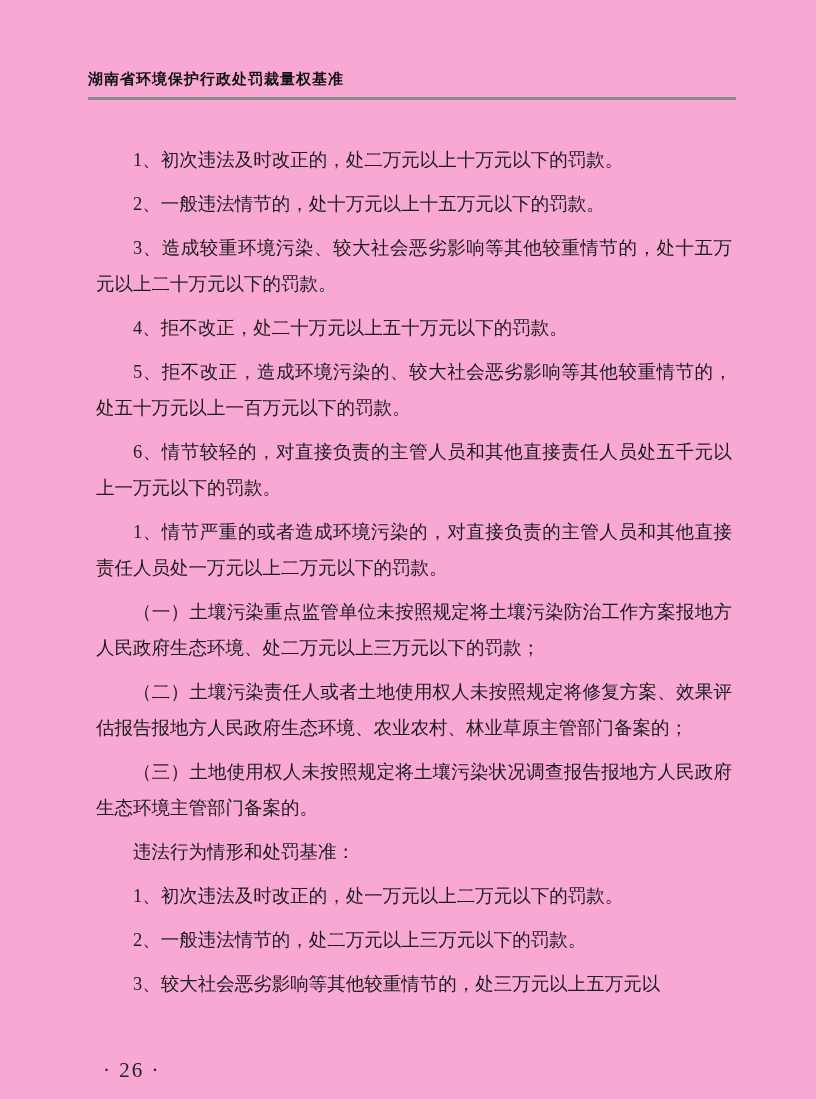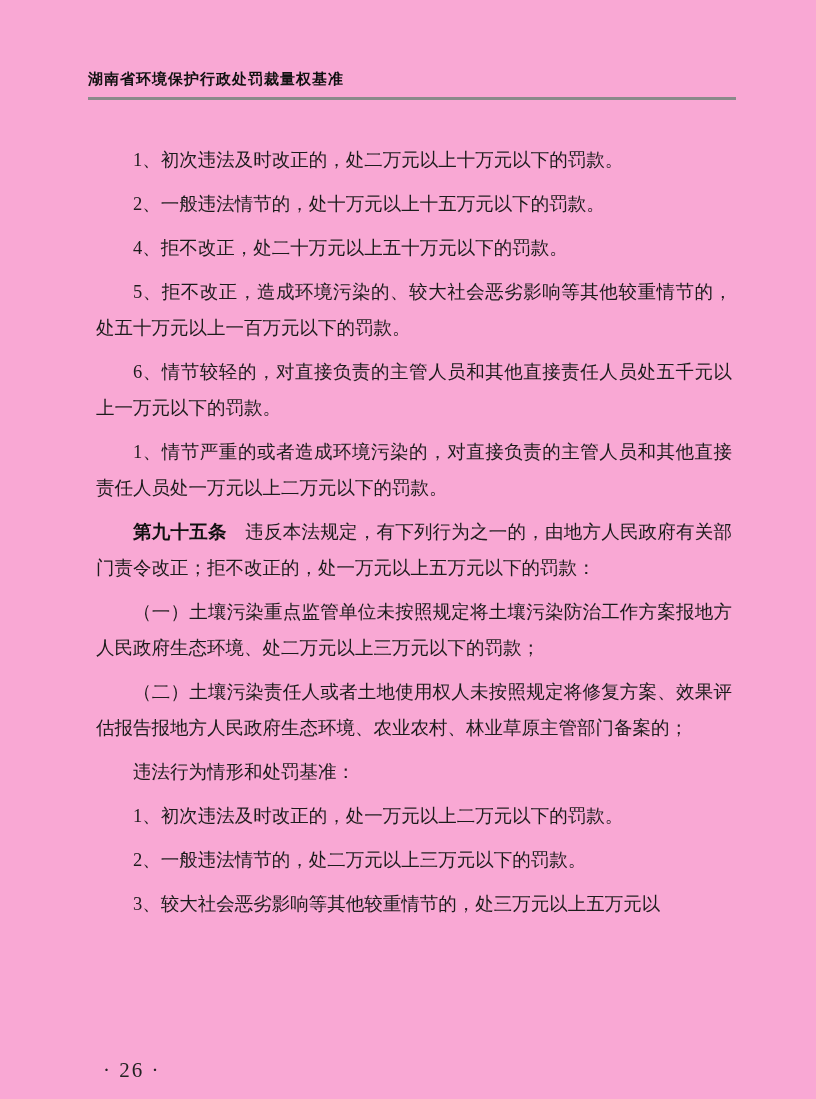--- a/index.html
+++ b/index.html
@@ -75,27 +75,28 @@
 <div class="page">
 
   <div class="doc-header">
     <div class="doc-header-title">湖南省环境保护行政处罚裁量权基准</div>
     <div class="header-rule"></div>
   </div>
 
   <div class="doc-body">
     <p><b class="para-lead"></b><span>1、初次违法及时改正的，处二万元以上十万元以下的罚款。</span></p>
     <p><b class="para-lead"></b><span>2、一般违法情节的，处十万元以上十五万元以下的罚款。</span></p>
+    <p><b class="para-lead"></b><span>3、造成较重环境污染、较大社会恶劣影响等其他较重情节的，处十五万元以上二十万元以下的罚款。</span></p>
     <p><b class="para-lead"></b><span>4、拒不改正，处二十万元以上五十万元以下的罚款。</span></p>
     <p><b class="para-lead"></b><span>5、拒不改正，造成环境污染的、较大社会恶劣影响等其他较重情节的，处五十万元以上一百万元以下的罚款。</span></p>
     <p><b class="para-lead"></b><span>6、情节较轻的，对直接负责的主管人员和其他直接责任人员处五千元以上一万元以下的罚款。</span></p>
     <p><b class="para-lead"></b><span>1、情节严重的或者造成环境污染的，对直接负责的主管人员和其他直接责任人员处一万元以上二万元以下的罚款。</span></p>
-    <p><b class="para-lead">第九十五条</b><span>　违反本法规定，有下列行为之一的，由地方人民政府有关部门责令改正；拒不改正的，处一万元以上五万元以下的罚款：</span></p>
     <p><b class="para-lead"></b><span>（一）土壤污染重点监管单位未按照规定将土壤污染防治工作方案报地方人民政府生态环境、处二万元以上三万元以下的罚款；</span></p>
     <p><b class="para-lead"></b><span>（二）土壤污染责任人或者土地使用权人未按照规定将修复方案、效果评估报告报地方人民政府生态环境、农业农村、林业草原主管部门备案的；</span></p>
+    <p><b class="para-lead"></b><span>（三）土地使用权人未按照规定将土壤污染状况调查报告报地方人民政府生态环境主管部门备案的。</span></p>
     <p><b class="para-lead"></b><span>违法行为情形和处罚基准：</span></p>
     <p><b class="para-lead"></b><span>1、初次违法及时改正的，处一万元以上二万元以下的罚款。</span></p>
     <p><b class="para-lead"></b><span>2、一般违法情节的，处二万元以上三万元以下的罚款。</span></p>
     <p><b class="para-lead"></b><span>3、较大社会恶劣影响等其他较重情节的，处三万元以上五万元以</span></p>
   </div>
 
   <div class="page-footer">· 26 ·</div>
 
 </div>
 

